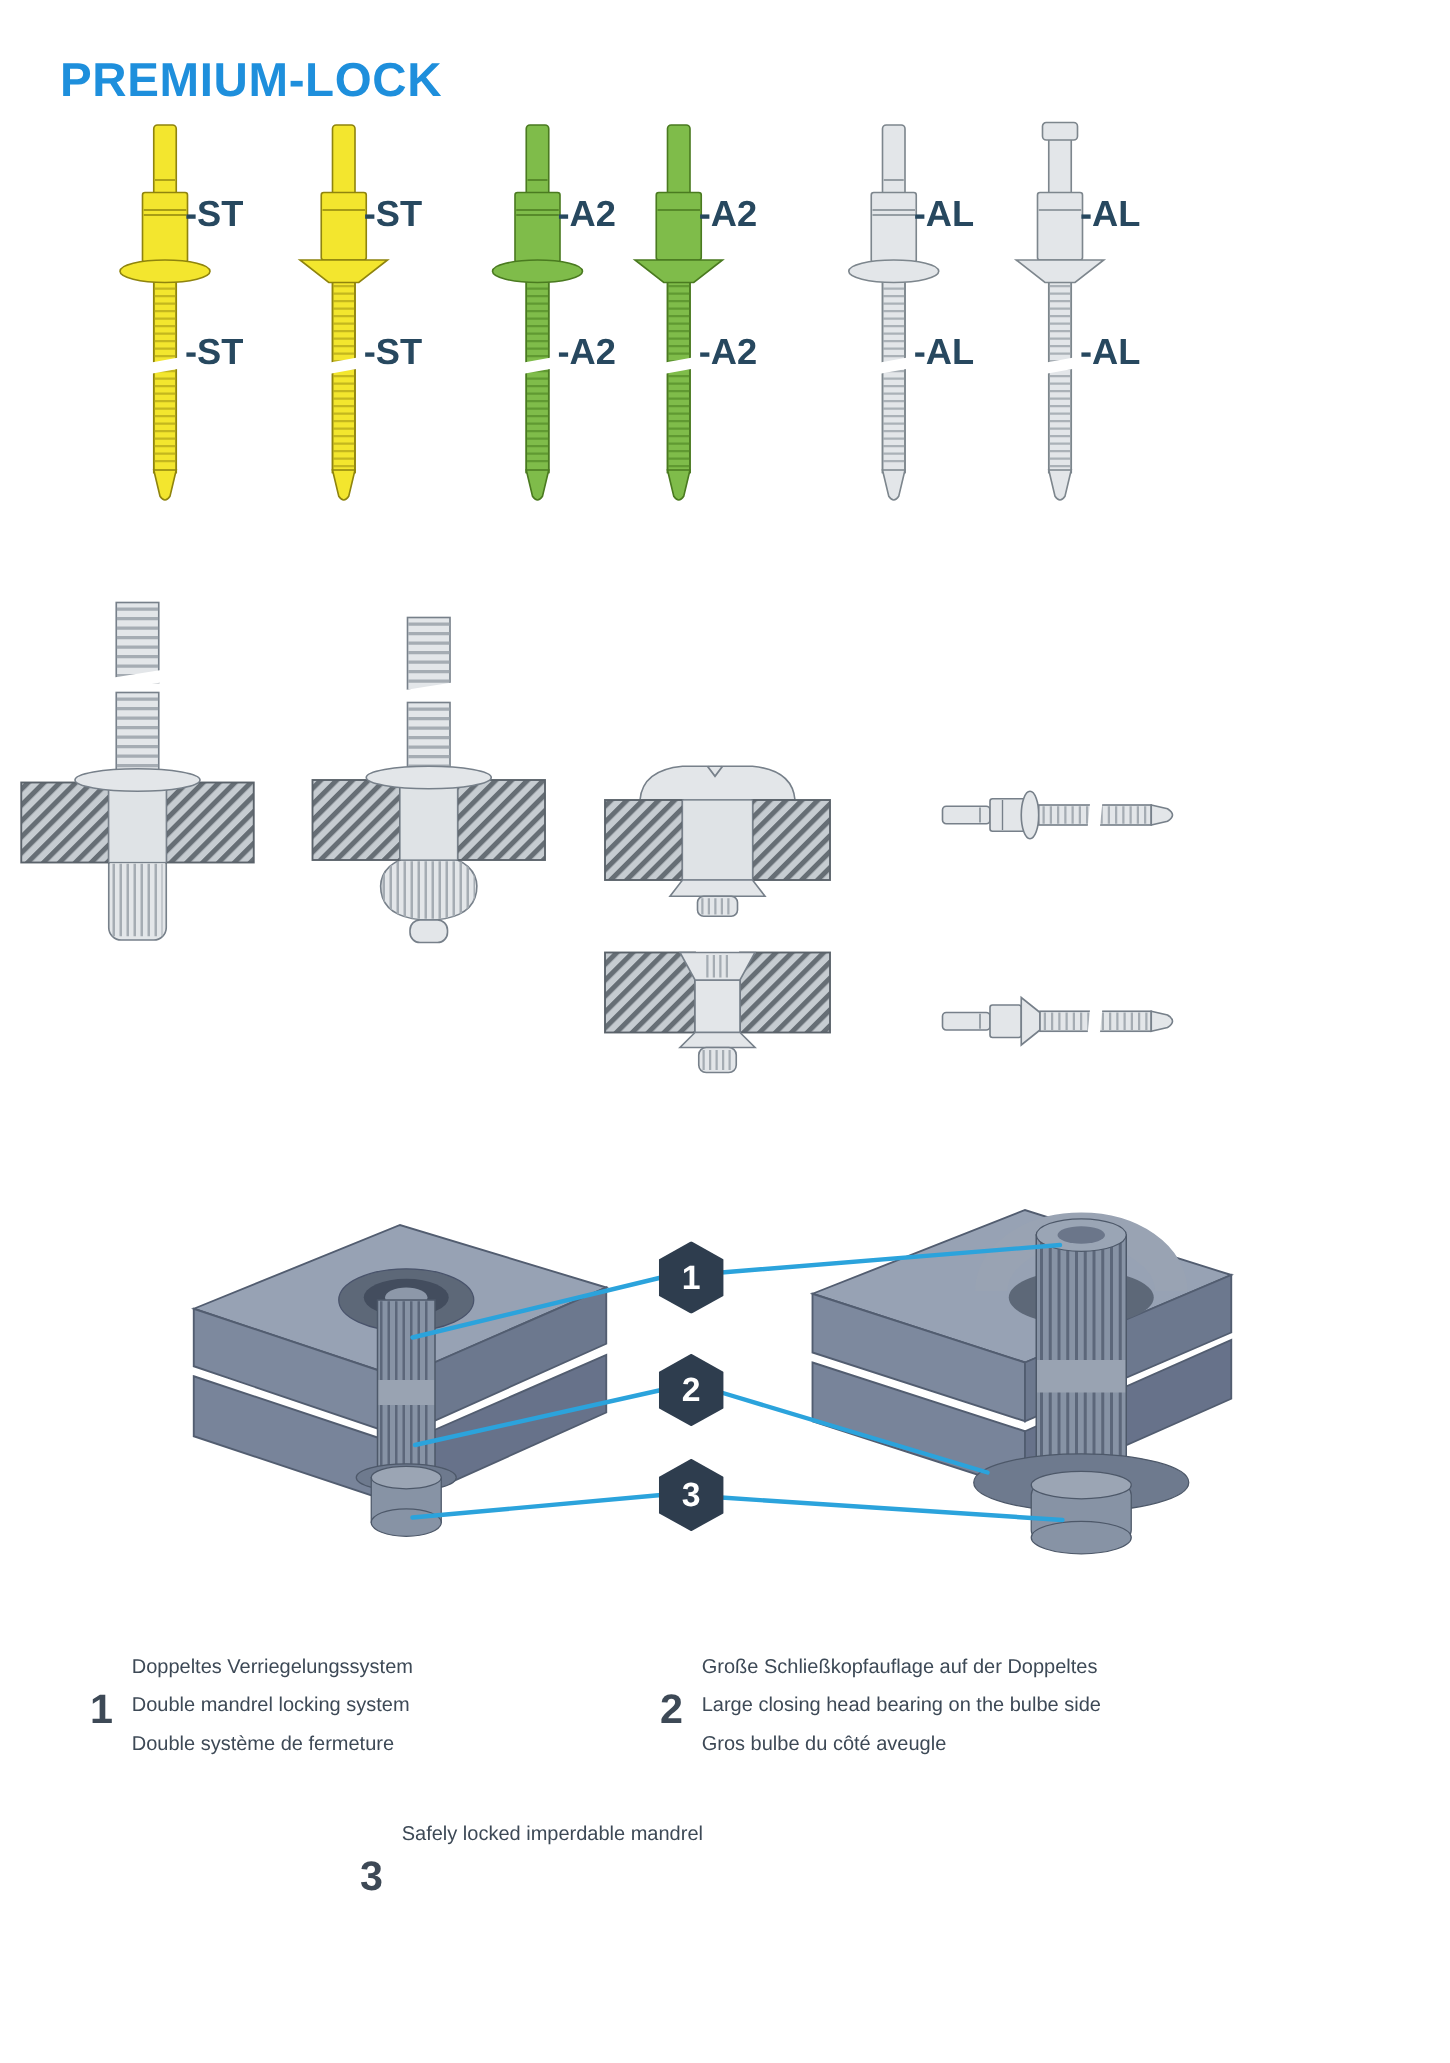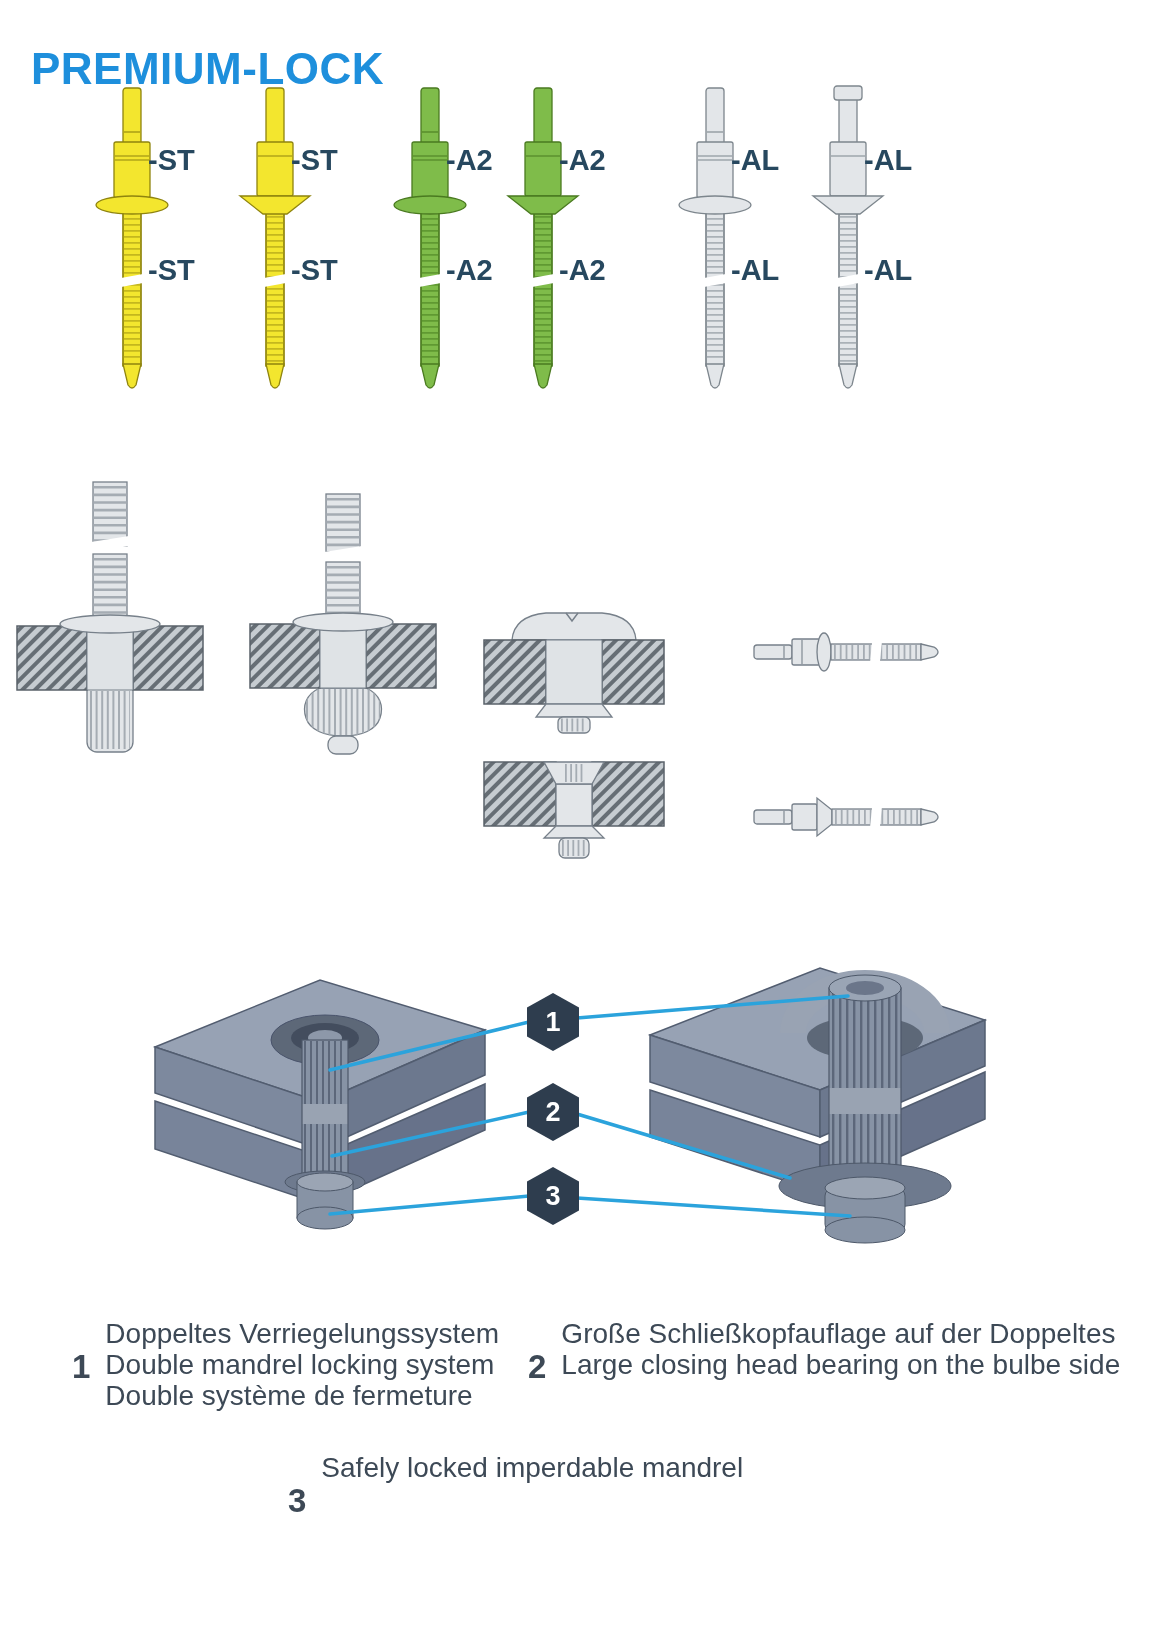--- a/index.html
+++ b/index.html
@@ -1,25 +1,25 @@
 <!DOCTYPE html>
 <html style="--title-blue: #1e8fdc; --label-navy: #27485f; --text-dark: #3d4956; --hex-navy: #2e3d4e; --line-blue: #2ba3dc; --rivet-yellow: #f3e62e; --rivet-green: #7fbc4a; --rivet-aluminum: #e3e6e9;"><head>
 <meta charset="utf-8">
 <style>
   *{margin:0;padding:0;box-sizing:border-box}
   html,body{background:#fff}
   body{width:1160px;height:1650px;position:relative;overflow:hidden;
        font-family:"Liberation Sans",sans-serif;color:var(--text-dark,#3d4956)}
   .abs{position:absolute}
 
-  .page-title{position:absolute;left:31px;top:44px;font-size:44px;font-weight:bold;
+  .page-title{position:absolute;left:48px;top:44px;font-size:38px;font-weight:bold;
               letter-spacing:.5px;color:var(--title-blue,#1e8fdc)}
 
   
-  .rivet{position:absolute;top:84px;width:80px;height:312px}
+  .rivet{position:absolute;top:96px;width:80px;height:312px}
   .rivet .lab{position:absolute;left:56px;font-size:29px;font-weight:bold;white-space:nowrap;
               color:var(--label-navy,#27485f)}
   .lab.u{top:60px}.lab.l{top:170px}
 
   .riv-y {--f:var(--rivet-yellow,#f3e62e);--s:#8f840e;--d:#c4b71e}
   .riv-g {--f:var(--rivet-green,#7fbc4a);--s:#4a7a20;--d:#609932}
   .riv-al{--f:var(--rivet-aluminum,#e3e6e9);--s:#7d868d;--d:#aab1b7}
   .steel {--f:var(--rivet-aluminum,#e3e6e9);--s:#77808a;--d:#a5acb3}
 
   .rv-fill{fill:var(--f);stroke:var(--s);stroke-width:1.3}
@@ -31,21 +31,21 @@
            background:var(--hex-navy,#2e3d4e);
            clip-path:polygon(50% 0,100% 25%,100% 75%,50% 100%,0 75%,0 25%);
            color:#fff;font-weight:bold;font-size:27px;
            display:flex;align-items:center;justify-content:center}
   .callout-line{stroke:var(--line-blue,#2ba3dc);stroke-width:3.5;stroke-linecap:round}
   #callout-lines{position:absolute;left:0;top:938px;z-index:2;pointer-events:none}
   .render{position:absolute;z-index:1}
 
   .legend-item{position:absolute;display:flex;gap:15px}
   .legend-num{font-size:33px;font-weight:bold;padding-top:30px;color:var(--text-dark,#3d4956)}
-  .legend-lines{font-size:28px;line-height:31px;color:var(--text-dark,#3d4956)}
+  .legend-lines{font-size:16px;line-height:31px;color:var(--text-dark,#3d4956)}
 </style>
 </head>
 <body>
 
 <svg width="0" height="0" style="position:absolute" aria-hidden="true">
   <defs>
     <pattern id="hatch" width="9" height="9" patternUnits="userSpaceOnUse" patternTransform="rotate(45)">
       <rect width="9" height="9" fill="#c6ccd1"></rect>
       <rect width="4" height="9" fill="#666e75"></rect>
     </pattern>
@@ -270,20 +270,21 @@
     <div>Double mandrel locking system</div>
     <div>Double système de fermeture</div>
   </div>
 </div>
 
 <div class="legend-item" style="left:528px;top:1318px">
   <div class="legend-num">2</div>
   <div class="legend-lines">
     <div>Große Schließkopfauflage auf der Doppeltes</div>
     <div>Large closing head bearing on the bulbe side</div>
+    <div>Gros bulbe du côté aveugle</div>
   </div>
 </div>
 
 <div class="legend-item" style="left:288px;top:1452px">
   <div class="legend-num">3</div>
   <div class="legend-lines">
     <div>Safely locked imperdable mandrel</div>
   </div>
 </div>
 

